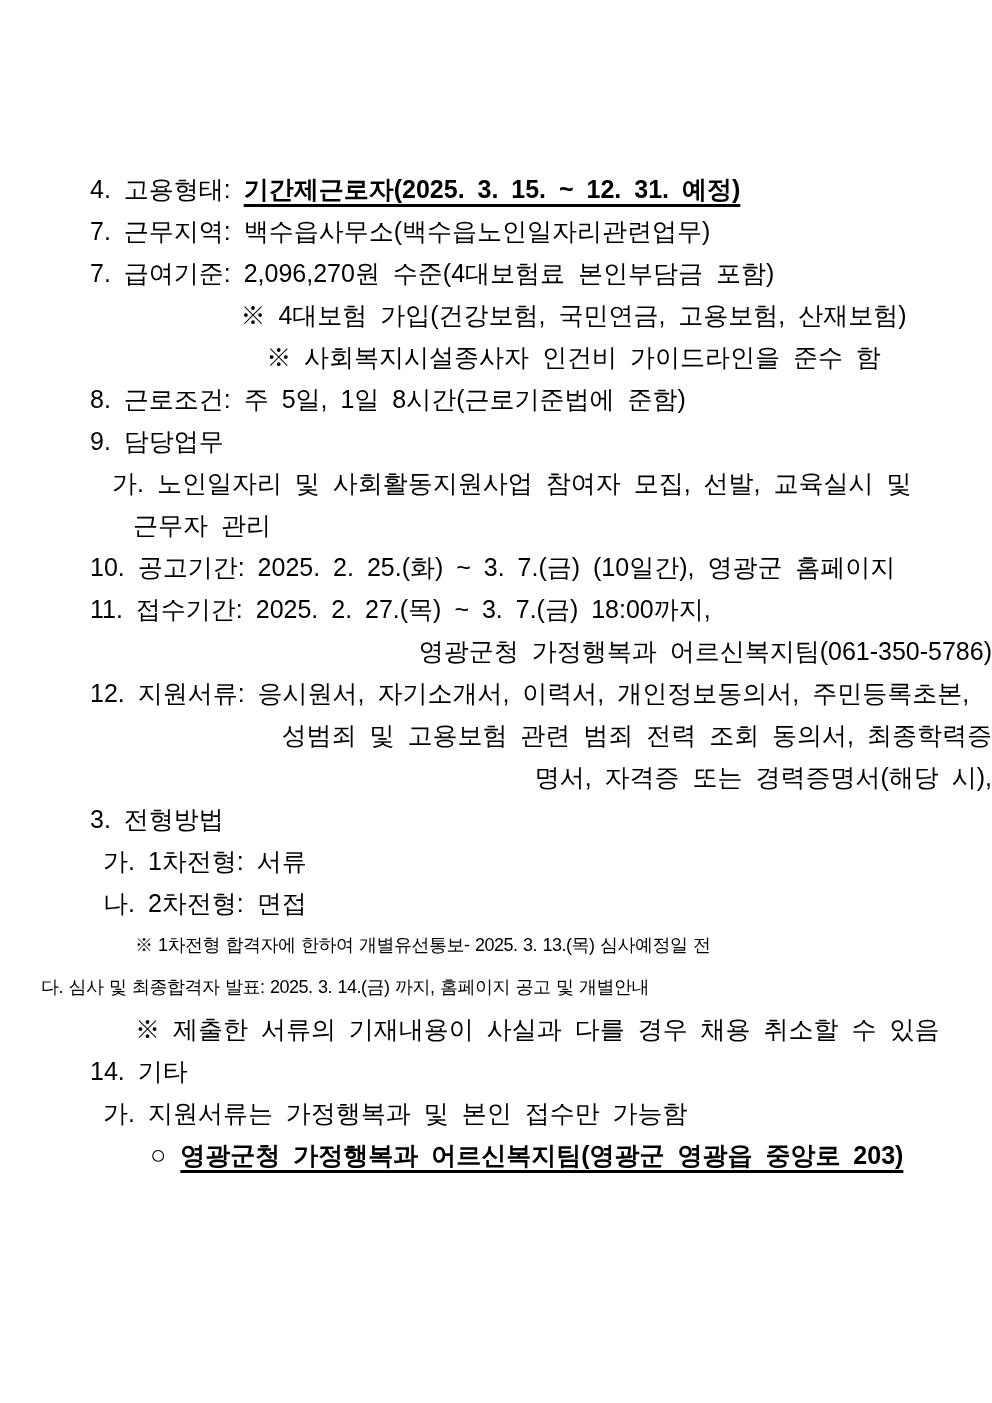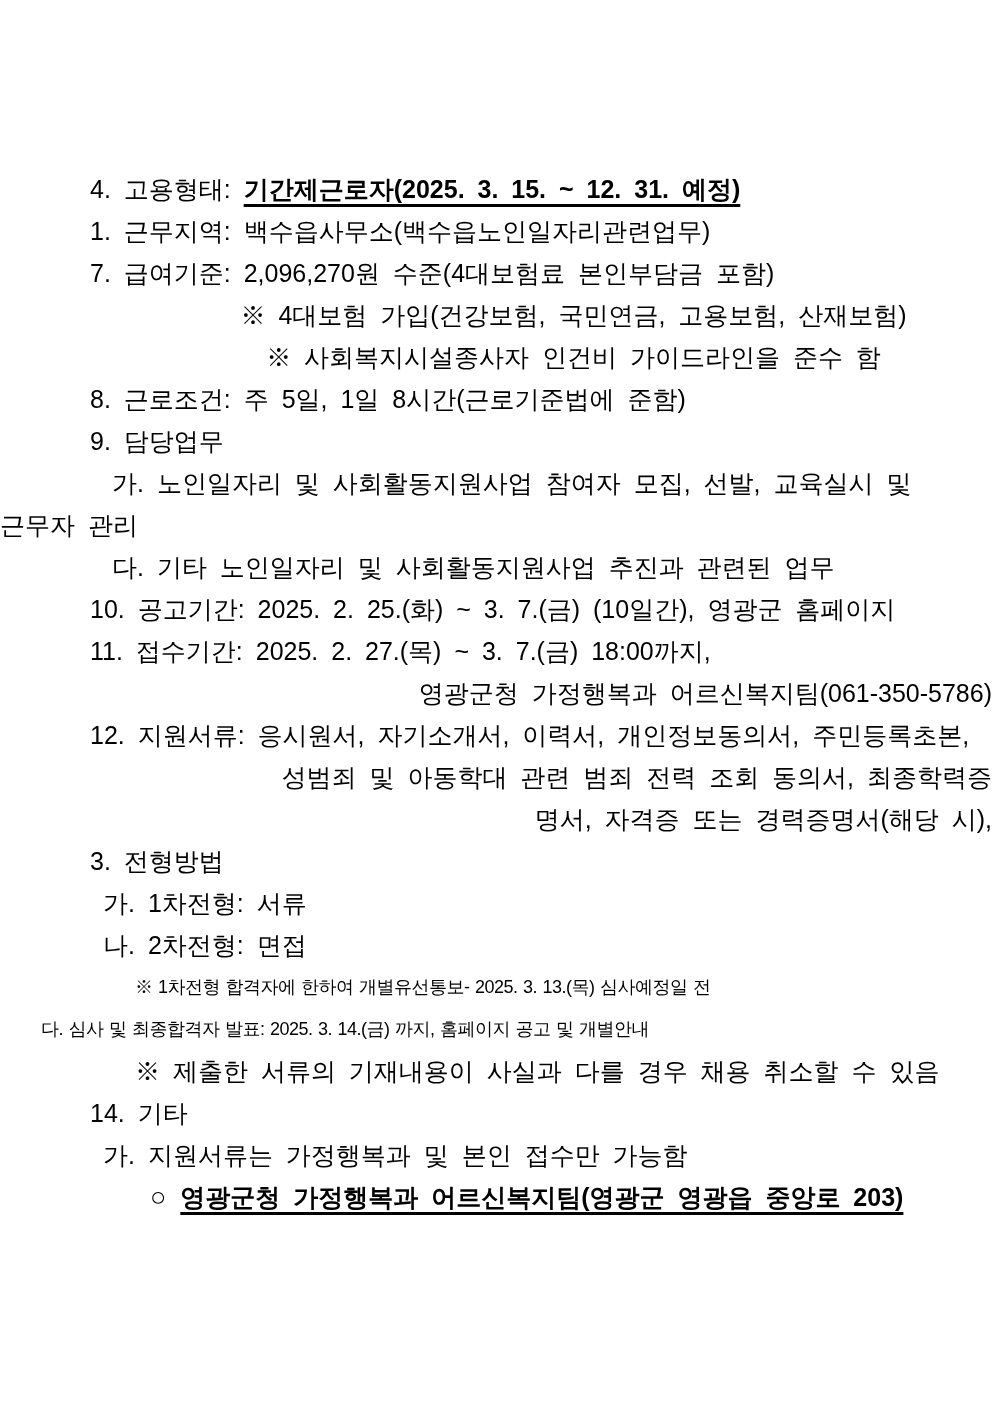--- a/index.html
+++ b/index.html
@@ -35,21 +35,21 @@
     letter-spacing: 0px;
   }
   .ln.tight {
     font-size: 18px;
     word-spacing: 1px;
     letter-spacing: -0.5px;
   }
   
   .i-num    { margin-left: 90px;  }
   .i-sub    { margin-left: 112px; }
-  .i-sub2   { }
+  .i-sub2   { margin-left: 133px; }
   .i-note   { margin-left: 155px; text-align: center; }
   .i-cont   { margin-left: 248px; text-align: right; }
   .i-sublow { margin-left: 103px; }
   .i-notelow{ margin-left: 135px; }
   .i-subc   { margin-left: 41px;  }
   .i-circle { margin-left: 150px; }
   .em {
     font-weight: bold;
     text-decoration: underline;
     text-decoration-thickness: 2.5px;
@@ -62,48 +62,47 @@
   }
 </style>
 </head>
 <body>
 
 <div class="page">
   <div class="doc">
 
     <div class="ln i-num"><span>4. 고용형태: </span><span class="em">기간제근로자(2025. 3. 15. ~ 12. 31. 예정)</span></div>
 
-    <div class="ln i-num">1. 근무지역: 백수읍사무소(백수읍노인일자리관련업무)</div>
+    <div class="ln i-num">7. 근무지역: 백수읍사무소(백수읍노인일자리관련업무)</div>
 
     <div class="ln i-num">7. 급여기준: 2,096,270원 수준(4대보험료 본인부담금 포함)</div>
 
     <div class="ln i-note">※  4대보험 가입(건강보험, 국민연금, 고용보험, 산재보험)</div>
 
     <div class="ln i-note">※  사회복지시설종사자 인건비 가이드라인을 준수 함</div>
 
     <div class="ln i-num">8. 근로조건: 주 5일, 1일 8시간(근로기준법에 준함)</div>
 
     <div class="ln i-num">9. 담당업무</div>
 
     <div class="ln i-sub">가. 노인일자리 및 사회활동지원사업 참여자 모집, 선발, 교육실시 및</div>
 
     <div class="ln i-sub2">근무자 관리</div>
 
 
-    <div class="ln i-sub">다. 기타 노인일자리 및 사회활동지원사업 추진과 관련된 업무</div>
 
     <div class="ln i-num">10. 공고기간: 2025. 2. 25.(화) ~ 3. 7.(금) (10일간), 영광군 홈페이지</div>
 
     <div class="ln i-num">11. 접수기간: 2025. 2. 27.(목) ~ 3. 7.(금) 18:00까지,</div>
 
     <div class="ln i-cont">영광군청 가정행복과 어르신복지팀(061-350-5786)</div>
 
     <div class="ln i-num">12. 지원서류: 응시원서, 자기소개서, 이력서, 개인정보동의서, 주민등록초본,</div>
 
-    <div class="ln i-cont">성범죄 및 아동학대 관련 범죄 전력 조회 동의서, 최종학력증</div>
+    <div class="ln i-cont">성범죄 및 고용보험 관련 범죄 전력 조회 동의서, 최종학력증</div>
 
     <div class="ln i-cont">명서, 자격증 또는 경력증명서(해당 시),</div>
 
     <div class="ln i-num">3. 전형방법</div>
 
     <div class="ln i-sublow">가. 1차전형: 서류</div>
 
     <div class="ln i-sublow">나. 2차전형: 면접</div>
 
     <div class="ln i-notelow tight">※  1차전형 합격자에 한하여 개별유선통보- 2025. 3. 13.(목) 심사예정일 전</div>

